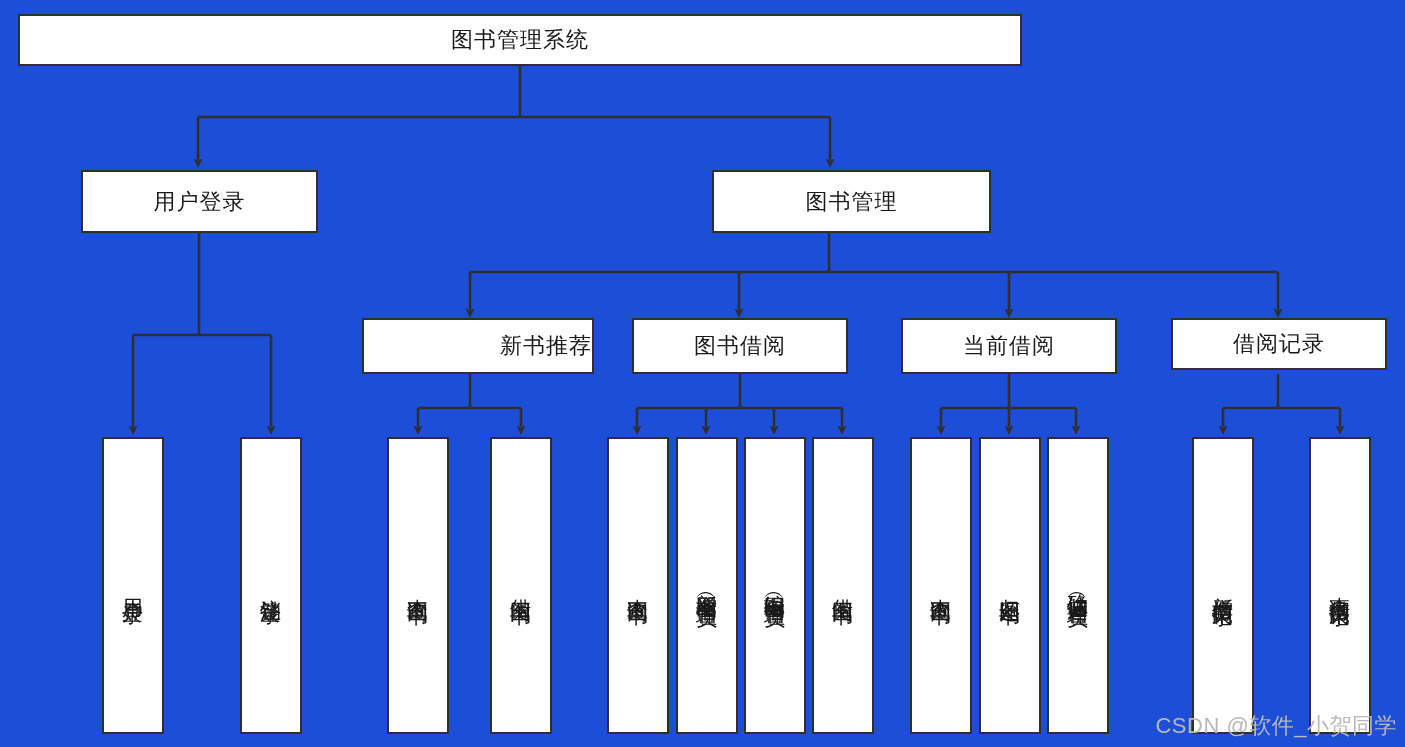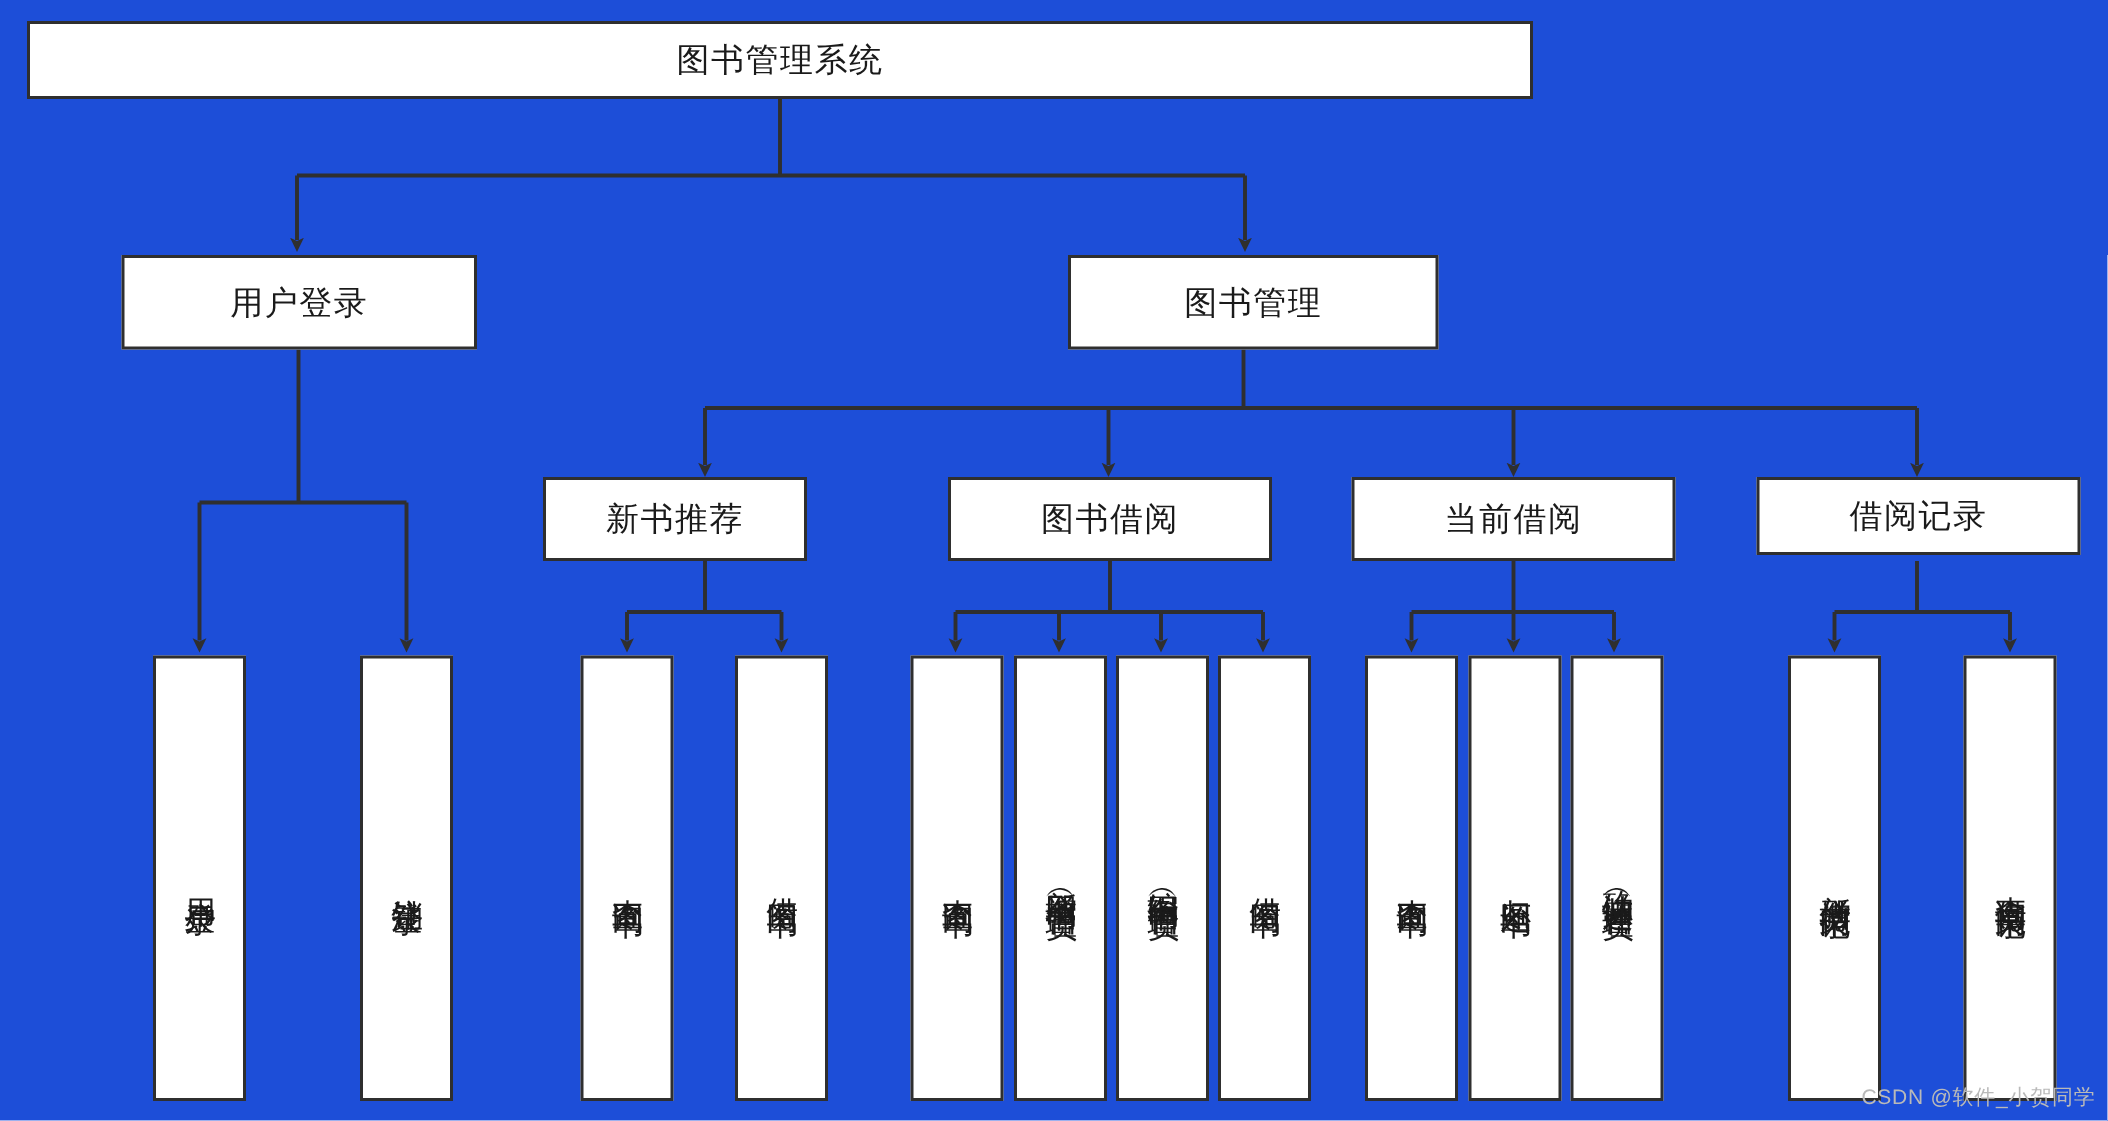--- a/index.html
+++ b/index.html
@@ -50,21 +50,21 @@
   }
   .node.v .vtext {
     writing-mode: vertical-rl;
     text-orientation: upright;
     white-space: nowrap;
   }
   .watermark {
     position: absolute;
     right: 8px;
     bottom: 6px;
-    font-size: 14px;
+    font-size: 22px;
     color: #b9b9b9;
     letter-spacing: 0.5px;
     white-space: nowrap;
   }
 </style>
 </head>
 <body>
 
 <div id="stage">
 
@@ -121,25 +121,25 @@
     </g>
   </svg>
 
   <div class="node h" style="left:18px; top:14px; width:1004px; height:52px;">
     <span>图书管理系统</span>
   </div>
 
   <div class="node h" style="left:81px; top:170px; width:237px; height:63px;">
     <span>用户登录</span>
   </div>
-  <div class="node h" style="left:712px; top:170px; width:247px; height:63px;">
+  <div class="node h" style="left:712px; top:170px; width:279px; height:63px;">
     <span>图书管理</span>
   </div>
 
-  <div class="node h" style="left:362px; top:318px; width:176px; height:56px;">
+  <div class="node h" style="left:362px; top:318px; width:232px; height:56px;justify-content:flex-end;">
     <span>新书推荐</span>
   </div>
   <div class="node h" style="left:901px; top:318px; width:216px; height:56px;">
     <span>当前借阅</span>
   </div>
   <div class="node h" style="left:632px; top:318px; width:216px; height:56px;">
     <span>图书借阅</span>
   </div>
   <div class="node h" style="left:1171px; top:318px; width:216px; height:52px;">
     <span>借阅记录</span>

